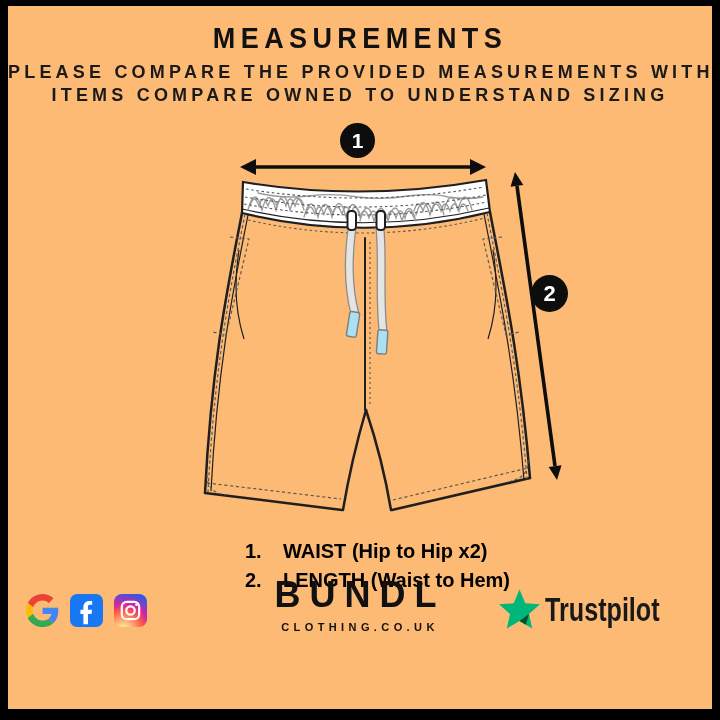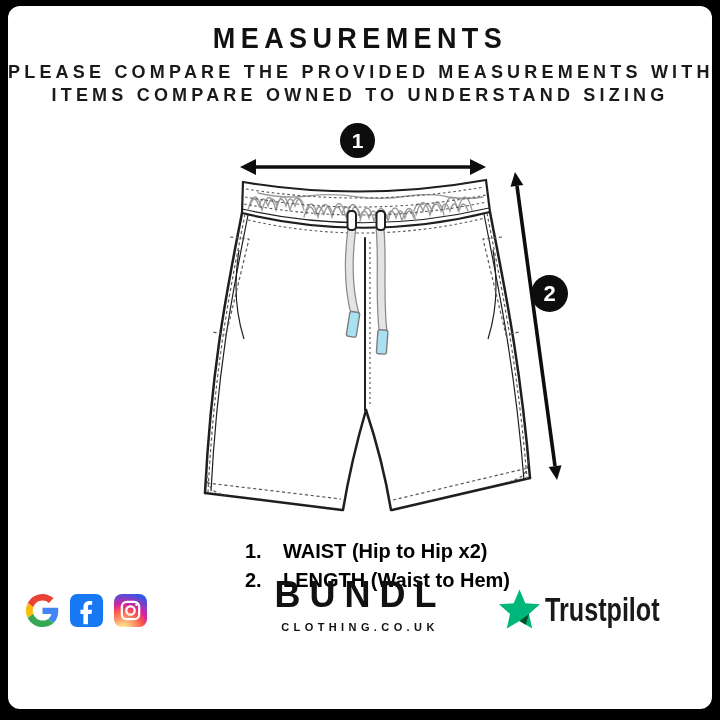--- a/index.html
+++ b/index.html
@@ -1,17 +1,17 @@
 <!DOCTYPE html>
 <html><head>
 <meta charset="utf-8">
 <style>
   html,body{margin:0;padding:0;}
   body{width:720px;height:720px;font-family:"Liberation Sans",sans-serif;background:#000;position:relative;overflow:hidden;}
-  .canvas{position:absolute;left:8px;top:6px;right:8px;bottom:11px;background:#ffffff;border-radius:12px;}
+  .canvas{position:absolute;left:8px;top:6px;right:8px;bottom:11px;background:#fdba74;}
   
   .header{position:absolute;left:0;right:0;top:14px;text-align:center;color:#111;}
   .title{font-size:30px;font-weight:800;letter-spacing:6px;transform:scaleX(.9);transform-origin:center;white-space:nowrap;line-height:36px;}
   .subtitle{margin-top:5px;font-size:18px;font-weight:bold;letter-spacing:4.2px;line-height:23px;color:#1a1a1a;white-space:nowrap;}
   
   .diagram-svg{position:absolute;left:0;top:0;width:720px;height:720px;pointer-events:none;}
   .badge{position:absolute;background:#0d0d0d;color:#fff;border-radius:50%;display:flex;align-items:center;justify-content:center;font-weight:bold;}
   .badge-1{left:332px;top:117px;width:35px;height:35px;font-size:21px;}
   .badge-2{left:523px;top:269px;width:37px;height:37px;font-size:22px;}
   

